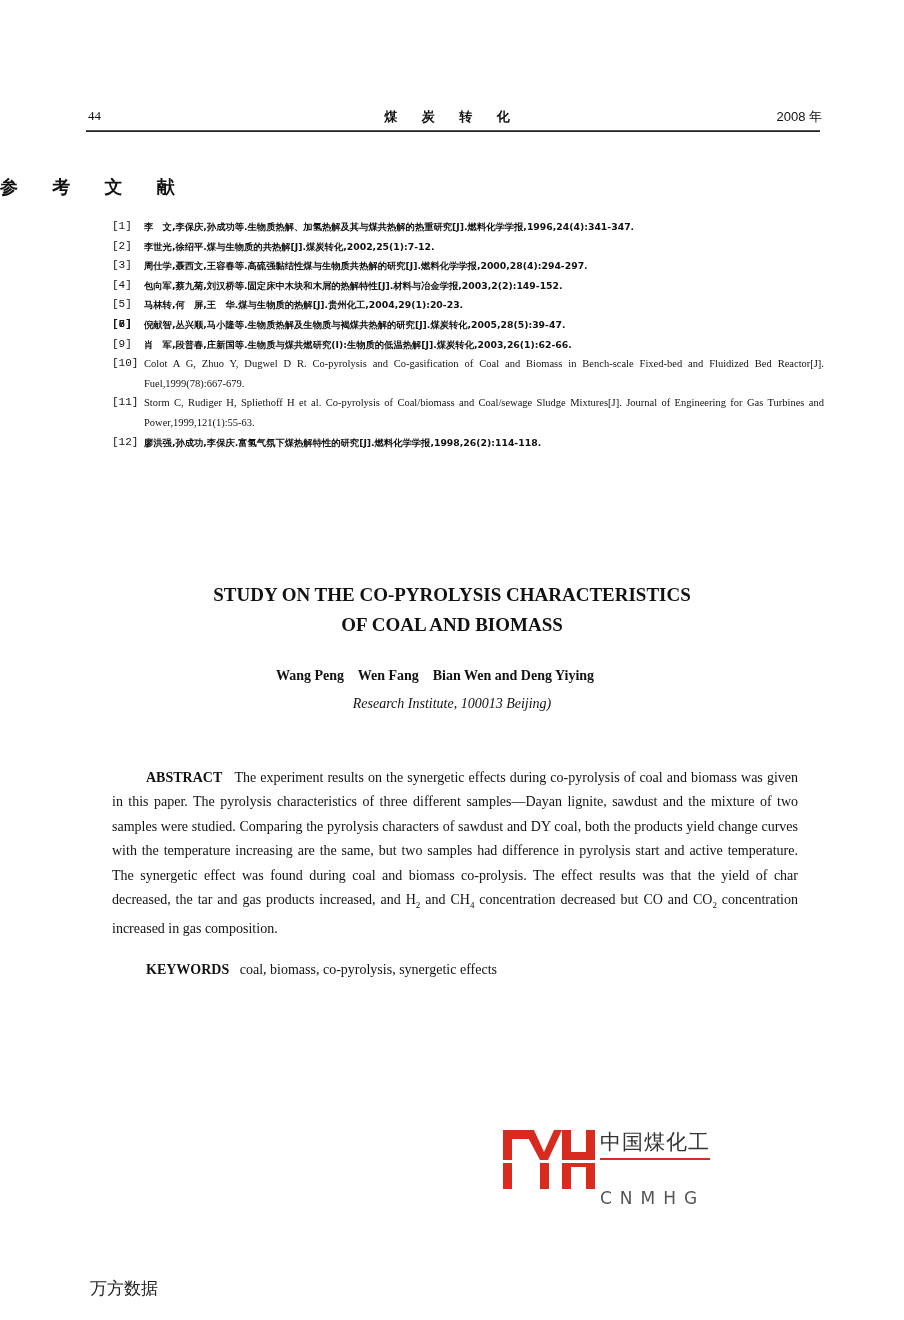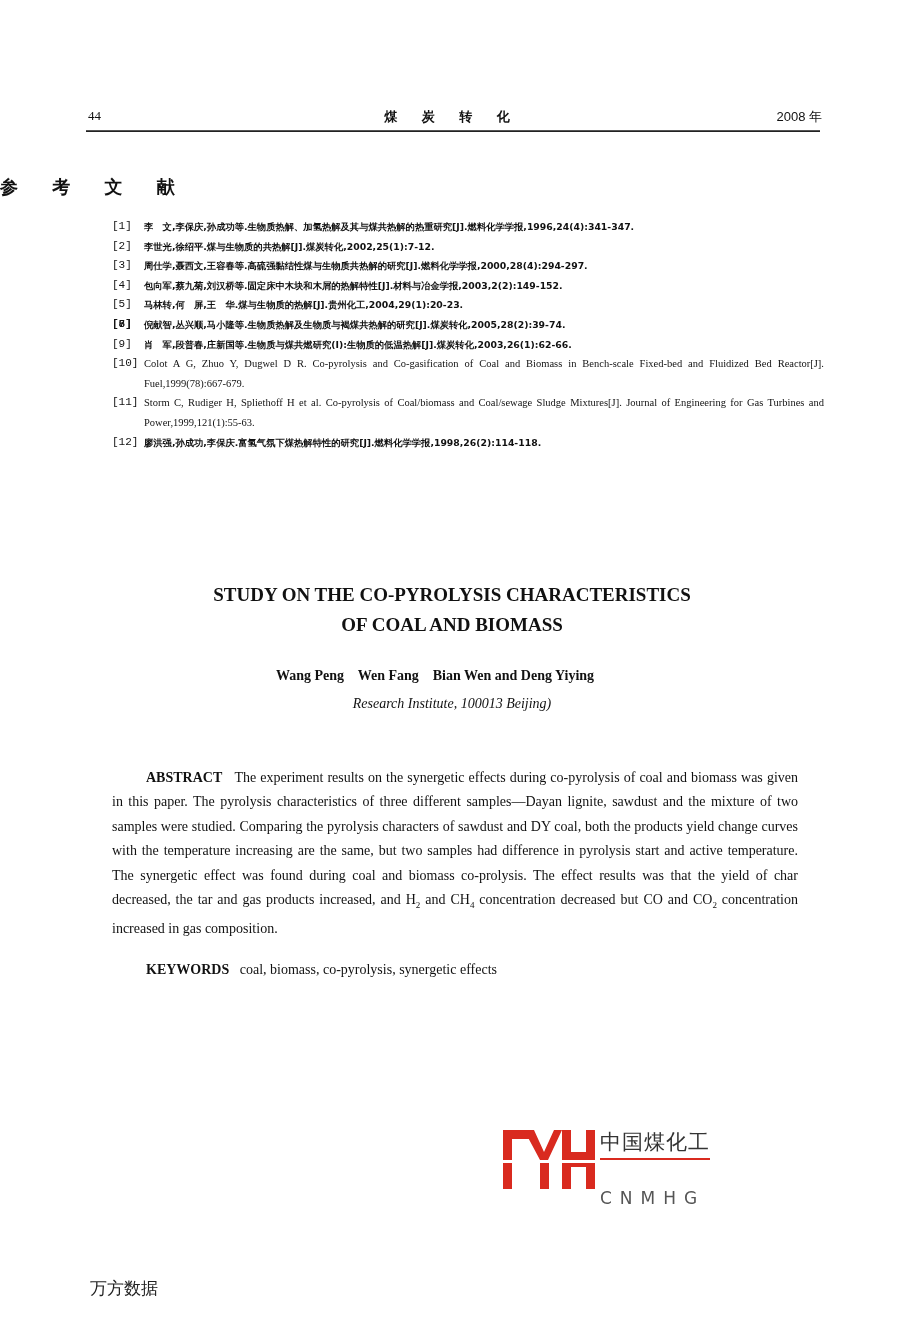--- a/index.html
+++ b/index.html
@@ -48,21 +48,21 @@
 <div class="abs" id="ref-title">参 考 文 献</div>
 
 <div class="abs" id="refs">
   <div class="ref zh"><span class="num">[1]</span><span>李　文,李保庆,孙成功等.生物质热解、加氢热解及其与煤共热解的热重研究[J].燃料化学学报,1996,24(4):341-347.</span></div>
   <div class="ref zh"><span class="num">[2]</span><span>李世光,徐绍平.煤与生物质的共热解[J].煤炭转化,2002,25(1):7-12.</span></div>
   <div class="ref zh"><span class="num">[3]</span><span>周仕学,聂西文,王容春等.高硫强黏结性煤与生物质共热解的研究[J].燃料化学学报,2000,28(4):294-297.</span></div>
   <div class="ref zh"><span class="num">[4]</span><span>包向军,蔡九菊,刘汉桥等.固定床中木块和木屑的热解特性[J].材料与冶金学报,2003,2(2):149-152.</span></div>
   <div class="ref zh"><span class="num">[5]</span><span>马林转,何　屏,王　华.煤与生物质的热解[J].贵州化工,2004,29(1):20-23.</span></div>
   <div class="ref zh"><span class="num">[6]</span></div>
   <div class="ref zh"><span class="num">[7]</span></div>
-  <div class="ref zh"><span class="num">[8]</span><span>倪献智,丛兴顺,马小隆等.生物质热解及生物质与褐煤共热解的研究[J].煤炭转化,2005,28(2):39-74.</span></div>
+  <div class="ref zh"><span class="num">[8]</span><span>倪献智,丛兴顺,马小隆等.生物质热解及生物质与褐煤共热解的研究[J].煤炭转化,2005,28(5):39-47.</span></div>
   <div class="ref zh"><span class="num">[9]</span><span>肖　军,段普春,庄新国等.生物质与煤共燃研究(Ⅰ):生物质的低温热解[J].煤炭转化,2003,26(1):62-66.</span></div>
   <div class="ref en"><span class="num">[10]</span><span>Colot A G, Zhuo Y, Dugwel D R. Co-pyrolysis and Co-gasification of Coal and Biomass in Bench-scale Fixed-bed and Fluidized Bed Reactor[J]. Fuel,1999(78):667-679.</span></div>
   <div class="ref en"><span class="num">[11]</span><span>Storm C, Rudiger H, Spliethoff H et al. Co-pyrolysis of Coal/biomass and Coal/sewage Sludge Mixtures[J]. Journal of Engineering for Gas Turbines and Power,1999,121(1):55-63.</span></div>
   <div class="ref zh"><span class="num">[12]</span><span>廖洪强,孙成功,李保庆.富氢气氛下煤热解特性的研究[J].燃料化学学报,1998,26(2):114-118.</span></div>
 </div>
 
 <div class="abs" id="en-title">
   <div>STUDY ON THE CO-PYROLYSIS CHARACTERISTICS</div>
   <div>OF COAL AND BIOMASS</div>
 </div>

